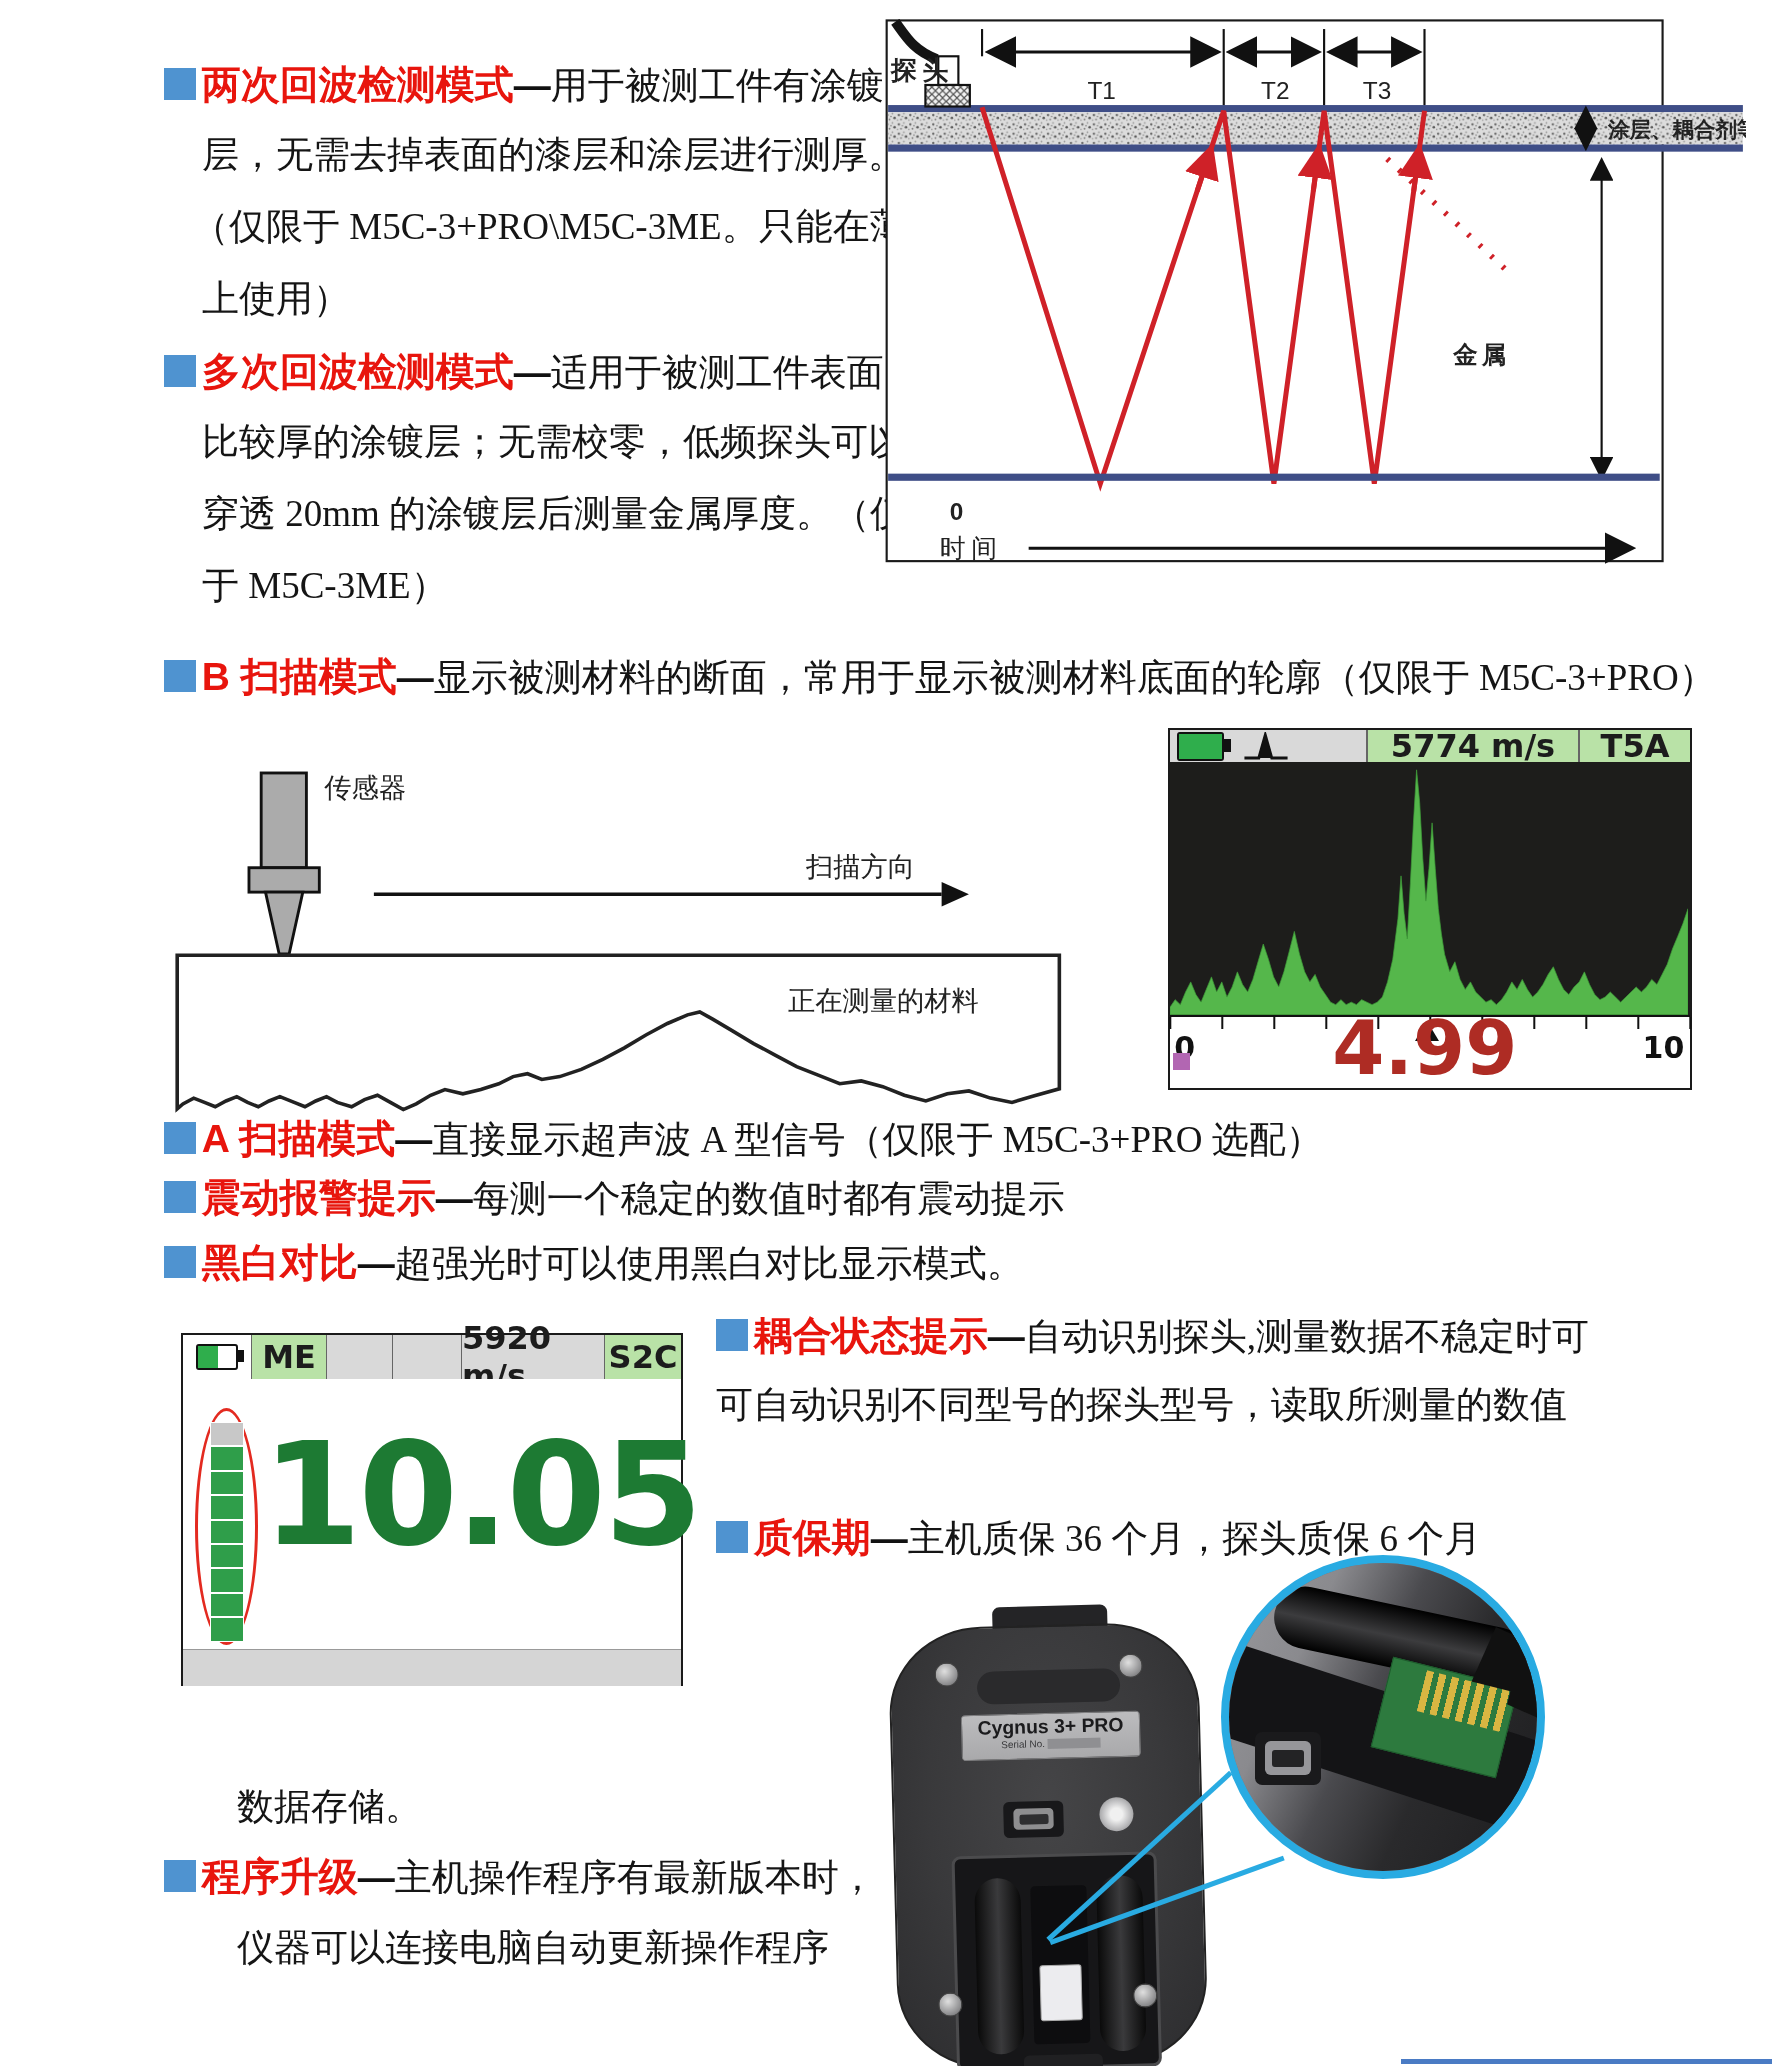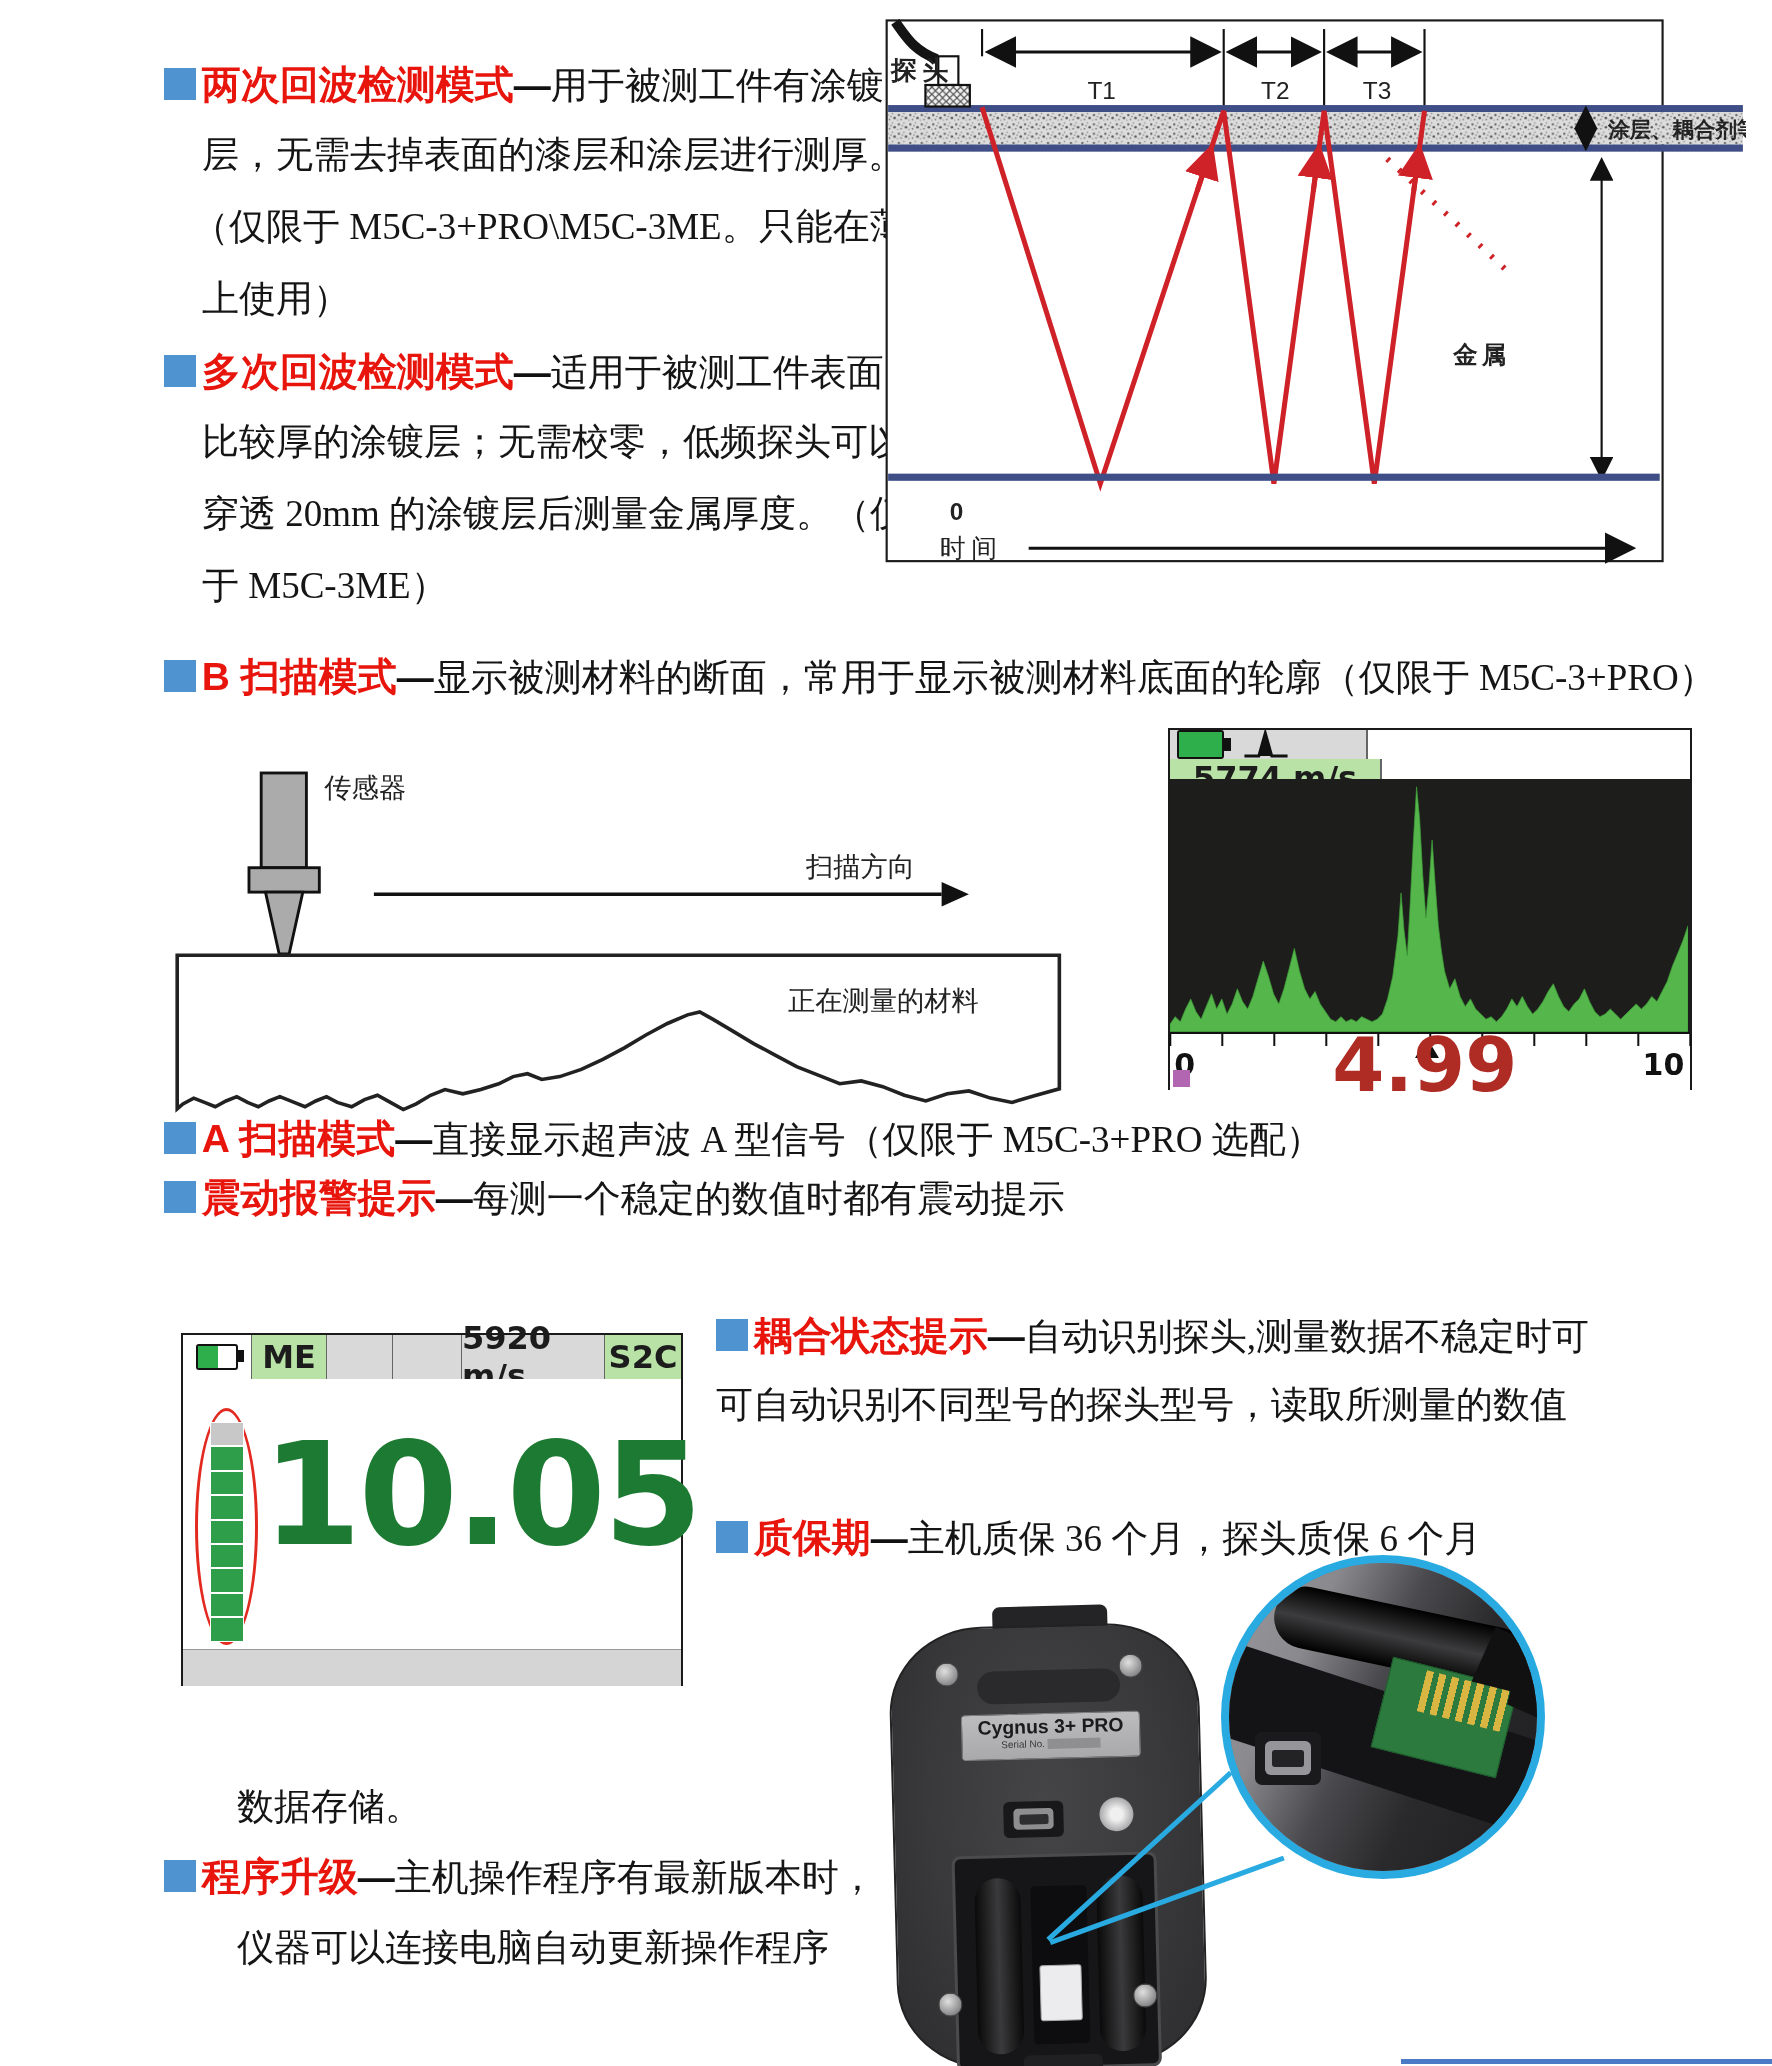--- a/index.html
+++ b/index.html
@@ -19,21 +19,21 @@
     margin-right:5.7px;vertical-align:-2.2px;}
   .head{font-family:"Liberation Sans","DejaVu Sans",sans-serif;font-weight:bold;
     color:var(--heading-red);font-size:39px;}
   .sep{font-family:"Liberation Sans","DejaVu Sans",sans-serif;font-weight:bold;color:#111;}
   .svgabs{position:absolute;}
   svg text{font-family:"Liberation Sans","DejaVu Sans",sans-serif;fill:#222;}
 
   
   .ascan{position:absolute;left:1168px;top:728px;width:524px;height:362px;
     border:2.9px solid #1a1a1a;background:#fff;}
-  .ascan-bar{display:flex;height:49px;flex-direction:column;}
+  .ascan-bar{display:flex;height:32px;}
   .ascan-bar .cell{border-right:2.2px solid #666;position:relative;
     display:flex;align-items:center;justify-content:center;
     font-family:"DejaVu Sans","Liberation Sans",sans-serif;font-weight:bold;font-size:32px;color:#1c1c1c;}
   .c-icon{width:198px;background:var(--cell-gray);justify-content:flex-start !important;}
   .c-vel{width:212px;background:var(--cell-green);}
   .c-probe{flex:1;background:var(--cell-green);border-right:none !important;}
   .batt{position:relative;width:47px;height:29px;border:2.9px solid #111;border-radius:2.9px;
     margin-left:7.2px;background:#fff;}
   .batt::after{content:"";position:absolute;right:-8.6px;top:5.7px;width:6.5px;height:13px;background:#111;}
   .batt-fill{height:100%;background:var(--battery-green);}
@@ -260,20 +260,23 @@
       <div class="msq"></div>
     </div>
   </div>
 
   <div class="tline" style="left:164px;top:1116px">
     <span class="bullet"></span><span class="head">A 扫描模式</span><span class="sep">—</span><span>直接显示超声波 A 型信号（仅限于 M5C-3+PRO 选配）</span>
   </div>
   <div class="tline" style="left:164px;top:1175px">
     <span class="bullet"></span><span class="head">震动报警提示</span><span class="sep">—</span><span>每测一个稳定的数值时都有震动提示</span>
   </div>
+  <div class="tline" style="left:164px;top:1240px">
+    <span class="bullet"></span><span class="head">黑白对比</span><span class="sep">—</span><span>超强光时可以使用黑白对比显示模式。</span>
+  </div>
 
   <div class="mdisp">
     <div class="mdisp-bar">
       <div class="cell m-batt">
         <div class="batt2">
             <div class="batt-fill" style="width:52%"></div>
           </div>
       </div>
       <div class="cell m-mode">ME</div>
       <div class="cell m-b1"></div>

